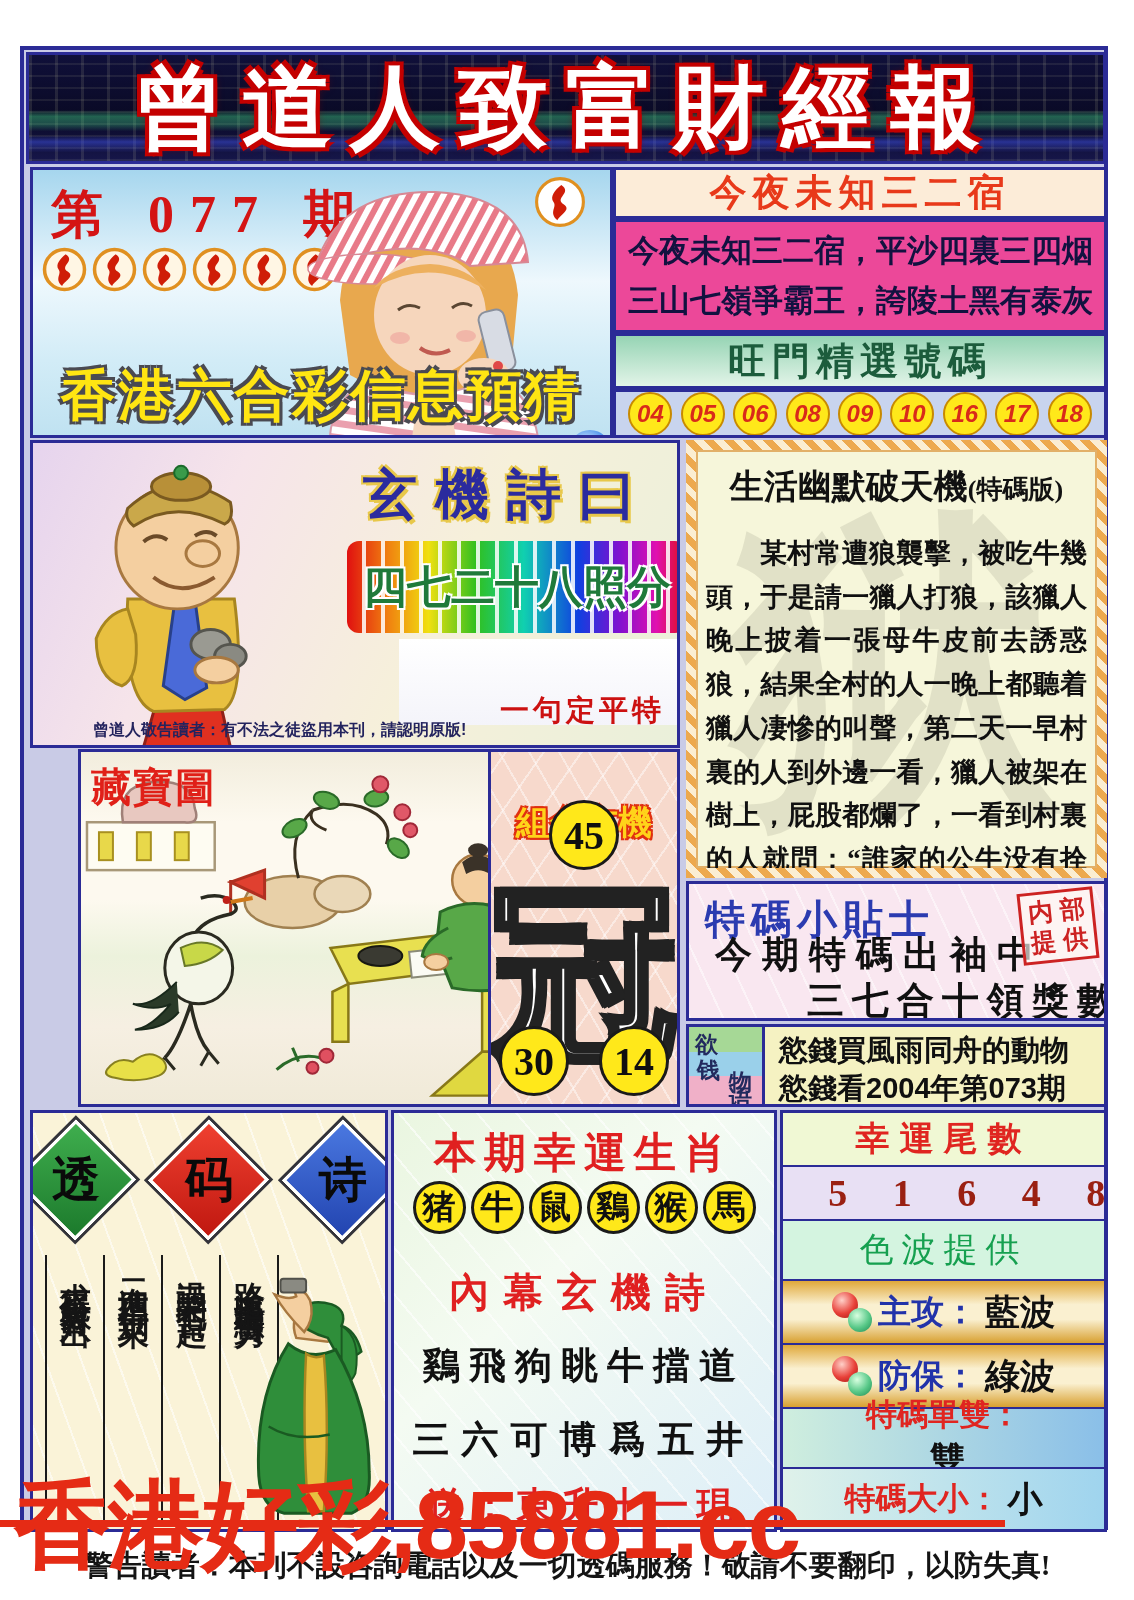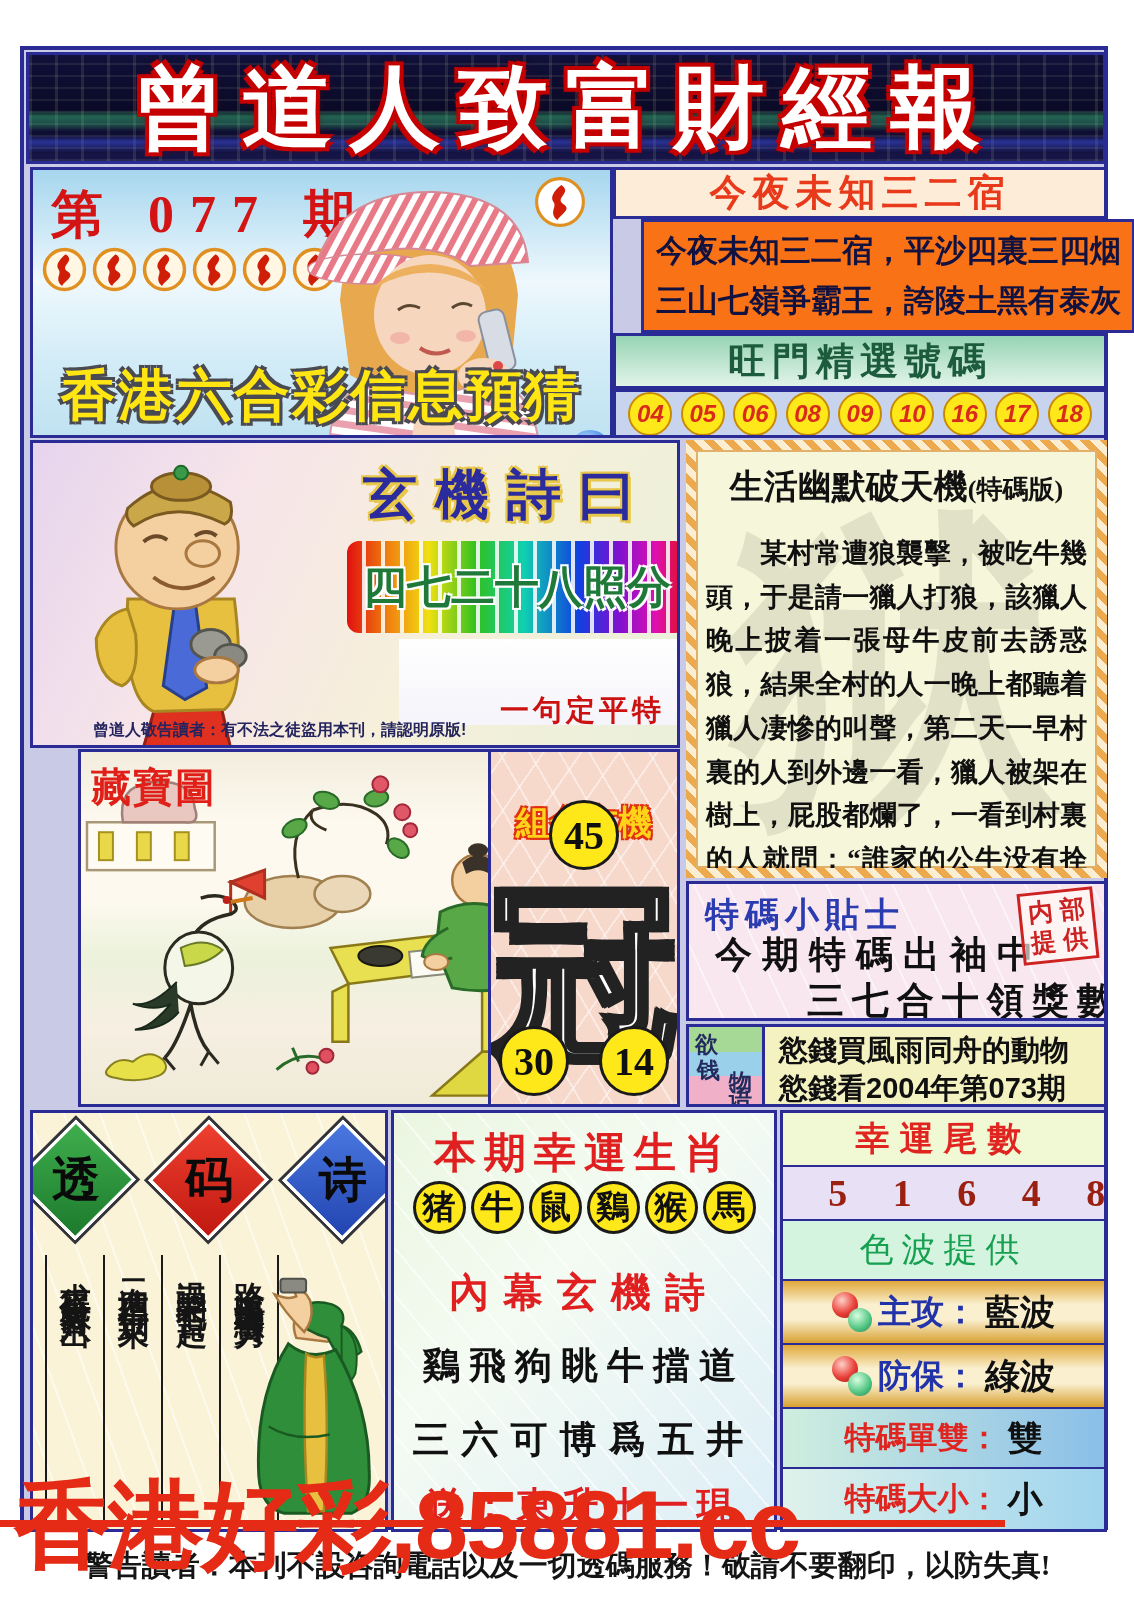--- a/index.html
+++ b/index.html
@@ -33,21 +33,21 @@
   .ball{position:absolute;width:42px;height:42px;border-radius:50%;}
   .ball-blue{left:84px;top:18px;background:radial-gradient(circle at 40% 35%,#d8eeff,#3a86e8 60%,#1a4aa8);}
   .photo-caption{position:absolute;left:0;bottom:2px;width:100%;text-align:center;white-space:nowrap;
     font-size:55px;font-weight:bold;color:#ffe512;letter-spacing:3px;
     text-shadow:-3px -3px 0 #4a4a52,3px -3px 0 #4a4a52,-3px 3px 0 #4a4a52,3px 3px 0 #4a4a52;}
 
   
   .tw-header{left:613px;top:167px;width:494px;height:52px;background:#fcecd8;
     display:flex;align-items:center;justify-content:center;}
   .tw-header span{font-size:37px;font-weight:bold;color:#e8391a;letter-spacing:6px;}
-  .tw-verse{left:641px;top:219px;width:494px;height:114px;background:#f97316;
+  .tw-verse{left:613px;top:219px;width:494px;height:114px;background:#ec4899;
     display:flex;flex-direction:column;justify-content:space-evenly;padding:0 12px;}
   .tw-verse div{font-size:31px;font-weight:bold;color:#121240;white-space:nowrap;}
   .tw-numtitle{left:613px;top:333px;width:494px;height:56px;
     background:linear-gradient(180deg,#96d4b4 0%,#e2f4e8 100%);
     display:flex;align-items:center;justify-content:center;}
   .tw-numtitle span{font-size:38px;font-weight:bold;color:#1c5c3c;letter-spacing:6px;}
   .tw-numbers{left:613px;top:389px;width:494px;height:49px;background:#c8d4ee;
     display:flex;align-items:center;justify-content:space-evenly;padding:0 4px;}
   .numball{width:44px;height:44px;border-radius:50%;background:#ffe81a;border:2px solid #c88a00;
     box-sizing:border-box;display:flex;align-items:center;justify-content:center;
@@ -109,21 +109,21 @@
   .combo-left{left:8px;bottom:8px;}
   .combo-right{right:8px;bottom:8px;text-align:right;}
   .combo-char{position:absolute;left:50%;top:122px;transform:translateX(-50%);
     font-size:188px;line-height:200px;font-weight:bold;color:#ffffff;
     -webkit-text-stroke:5px #222222;
     text-shadow:-3px -3px 0 #222,3px -3px 0 #222,-3px 3px 0 #222,3px 3px 0 #222;}
 
   
   .tips-box{left:686px;top:881px;width:421px;height:140px;background:#f9e7f0;
     background-image:repeating-linear-gradient(65deg,rgba(255,255,255,.5) 0 2px,rgba(0,0,0,0) 2px 30px);}
-  .tips-title{position:absolute;left:16px;top:8px;font-size:34px;font-weight:bold;color:#2b3bb0;
+  .tips-title{position:absolute;left:16px;top:8px;font-size:40px;font-weight:bold;color:#2b3bb0;
     letter-spacing:6px;font-family:"Liberation Serif",serif;}
   .tips-line1{position:absolute;left:26px;top:46px;font-size:37px;font-weight:bold;color:#101010;
     letter-spacing:10px;font-family:"Liberation Serif",serif;white-space:nowrap;}
   .tips-line2{position:absolute;left:118px;top:92px;font-size:37px;font-weight:bold;color:#101010;
     letter-spacing:8px;font-family:"Liberation Serif",serif;white-space:nowrap;}
   .stamp{position:absolute;right:8px;top:6px;transform:rotate(-6deg);
     border:3px solid #cc2222;background:rgba(255,250,245,.65);padding:3px;
     display:grid;grid-template-columns:32px 32px;grid-auto-rows:30px;}
   .stamp span{font-size:25px;font-weight:bold;color:#cc2222;text-align:center;line-height:30px;
     font-family:"Liberation Serif",serif;}
@@ -179,21 +179,21 @@
   
   .right-panel{left:780px;top:1110px;width:327px;height:422px;display:flex;flex-direction:column;}
   .rp-row{box-sizing:border-box;border-top:2px solid #2b2b96;display:flex;align-items:center;
     justify-content:center;white-space:nowrap;}
   .rp-row:first-child{border-top:none;}
   .rp1{height:52px;background:#f0f8d4;font-size:34px;font-weight:bold;color:#e02520;letter-spacing:10px;}
   .rp2{height:54px;background:#e8e0f4;font-size:38px;font-weight:bold;color:#9a2012;letter-spacing:18px;
     font-family:"Liberation Serif",serif;}
   .rp3{height:60px;background:#d4f4e0;font-size:34px;font-weight:normal;color:#16a050;letter-spacing:8px;}
   .rp4,.rp5{height:64px;background:linear-gradient(180deg,#e0a83a 0%,#faf0d0 38%,#faf0d0 62%,#d8a030 100%);}
-  .rp6{height:60px;background:linear-gradient(90deg,#cfeede,#8abfe8);}
+  .rp6{height:60px;background:linear-gradient(90deg,#cfeede,#8abfe8);flex-direction:column;}
   .rp7{height:62px;background:linear-gradient(90deg,#dff2ea,#9fd4ee);}
   .rp-label-blue{font-size:33px;font-weight:bold;color:#2233aa;}
   .rp-label-red{font-size:31px;font-weight:bold;color:#e02520;}
   .rp-value{font-size:35px;font-weight:bold;color:#101010;margin-left:8px;font-family:"Liberation Serif",serif;}
   .twin-balls{position:relative;width:44px;height:44px;margin-right:2px;flex:none;}
   .twin-balls .b1{position:absolute;left:0;top:2px;width:26px;height:26px;border-radius:50%;
     background:radial-gradient(circle at 38% 32%,#ffd0c8,#e84038 55%,#9c1410);}
   .twin-balls .b2{position:absolute;left:16px;top:18px;width:24px;height:24px;border-radius:50%;
     background:radial-gradient(circle at 38% 32%,#d8ffe0,#58c888 55%,#1c8850);}
 

